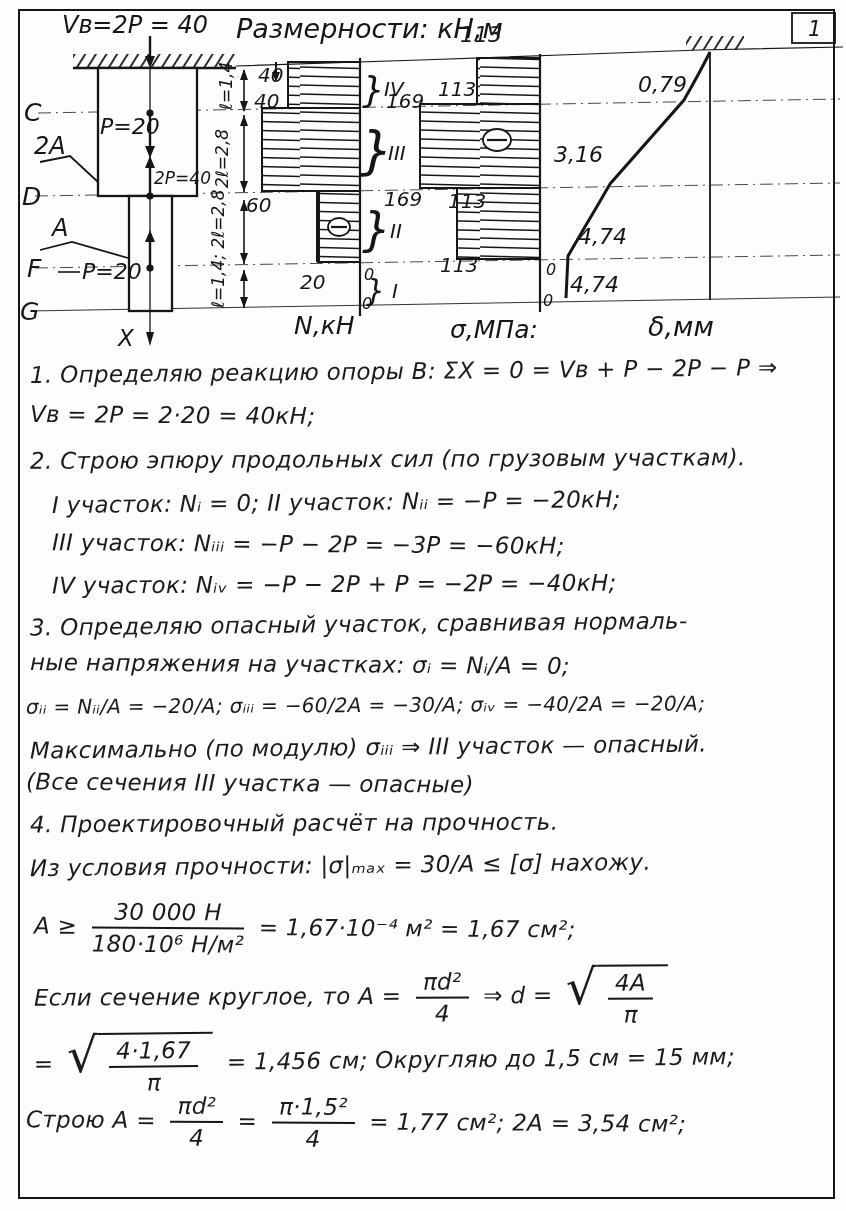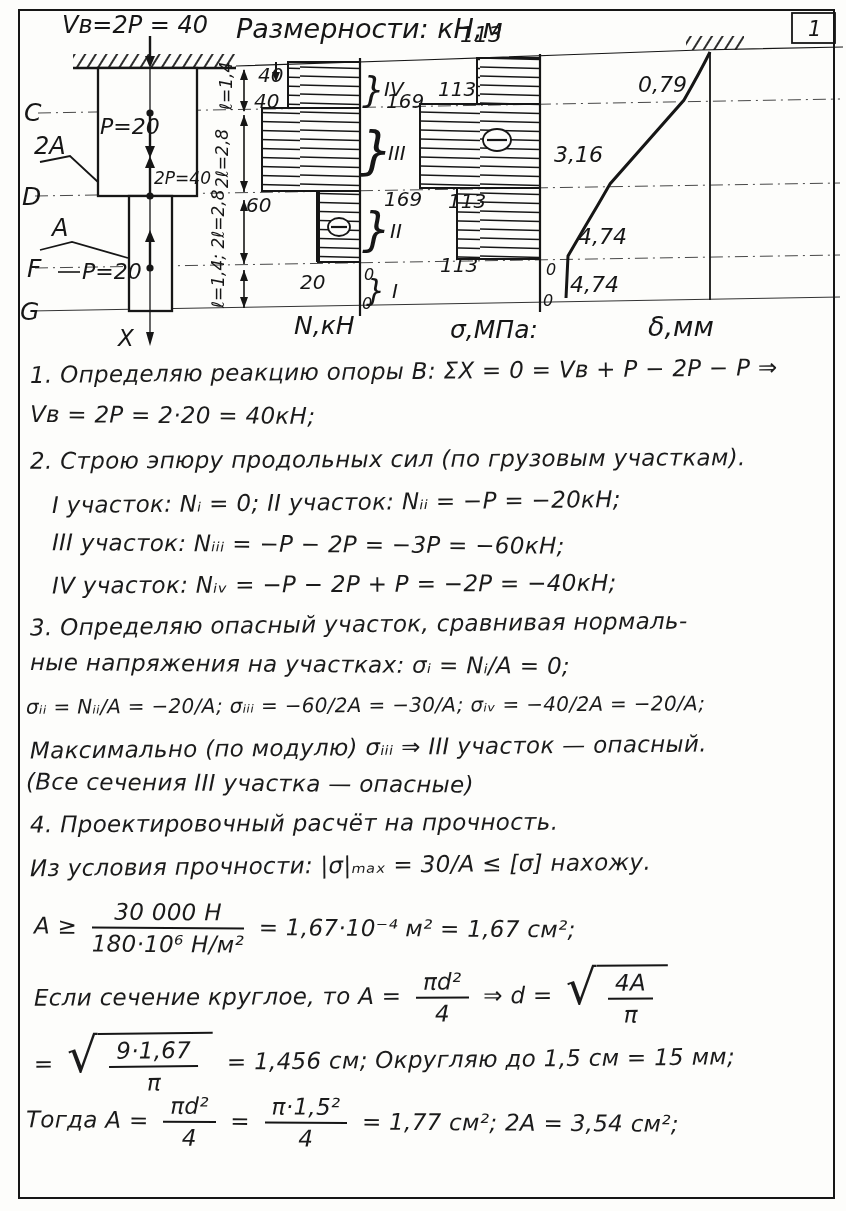--- a/index.html
+++ b/index.html
@@ -198,30 +198,30 @@
         </span>
       </span>
     </div>
 
     <div class="line r1" style="top:1030px;left:34px;">
       <span>=</span>
       <span class="sqrt">
         <span class="rad">√</span>
         <span class="body">
           <span class="frac">
-            <span class="num">9·1,67</span>
+            <span class="num">4·1,67</span>
             <span class="den">π</span>
           </span>
         </span>
       </span>
       <span>= 1,456 см; Округляю до 1,5 см = 15 мм;</span>
     </div>
 
     <div class="line r2" style="top:1094px;left:26px;">
-      <span>Тогда A =</span>
+      <span>Строю A =</span>
       <span class="frac">
         <span class="num">πd²</span>
         <span class="den">4</span>
       </span>
       <span>=</span>
       <span class="frac">
         <span class="num">π·1,5²</span>
         <span class="den">4</span>
       </span>
       <span>= 1,77 см²; 2A = 3,54 см²;</span>

